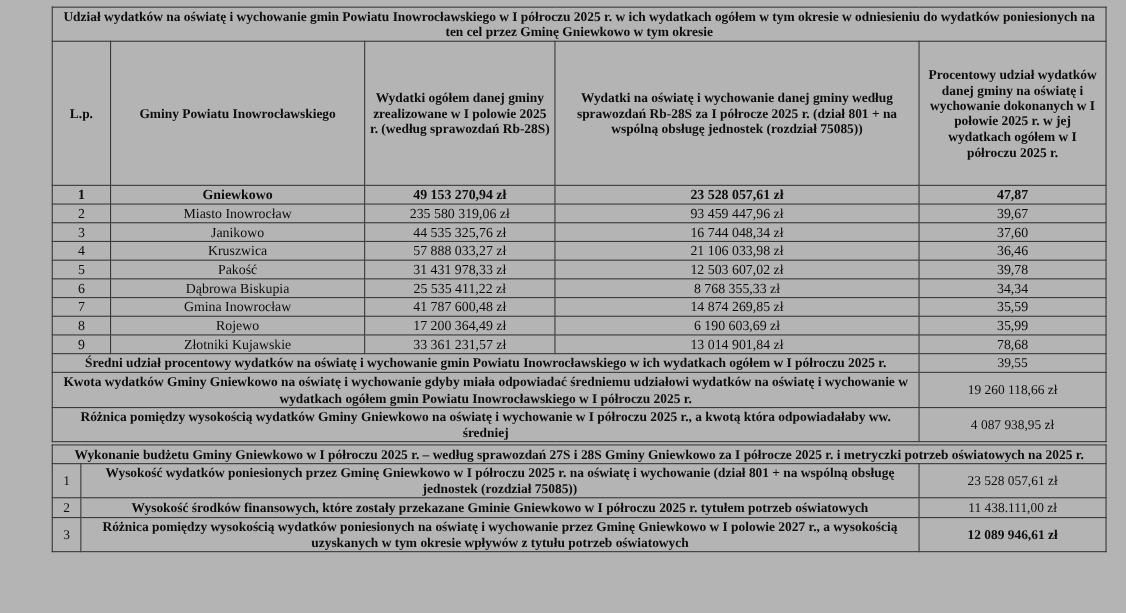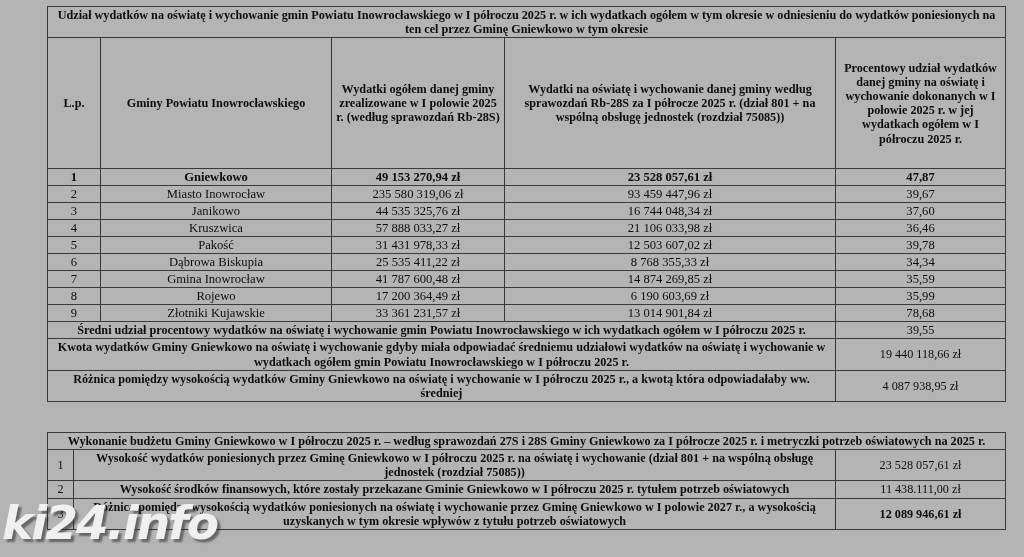--- a/index.html
+++ b/index.html
@@ -38,21 +38,21 @@
     background: #b4b4b4;
   }
 
   #table1 {
     left: 47px;
     top: 6px;
     width: 958px;
   }
   #table2 {
     left: 47px;
-    top: 432px;
+    top: 404px;
     width: 958px;
   }
 
   .title-cell {
     font-weight: bold;
     font-size: 12.6px;
     padding: 3px 12px 4px 12px;
     line-height: 1.22;
   }
 
@@ -202,21 +202,21 @@
         <td>13 014 901,84 zł</td>
         <td>78,68</td>
       </tr>
 
       <tr>
         <td class="sum-label" colspan="4">Średni udział procentowy wydatków na oświatę i wychowanie gmin Powiatu Inowrocławskiego w ich wydatkach ogółem w I półroczu 2025 r.</td>
         <td class="sum-val">39,55</td>
       </tr>
       <tr>
         <td class="sum-label" colspan="4">Kwota wydatków Gminy Gniewkowo na oświatę i wychowanie gdyby miała odpowiadać średniemu udziałowi wydatków na oświatę i wychowanie w wydatkach ogółem gmin Powiatu Inowrocławskiego w I półroczu 2025 r.</td>
-        <td class="sum-val">19 440 118,66 zł</td>
+        <td class="sum-val">19 260 118,66 zł</td>
       </tr>
       <tr>
         <td class="sum-label" colspan="4">Różnica pomiędzy wysokością wydatków Gminy Gniewkowo  na oświatę i wychowanie w I półroczu 2025 r., a kwotą która odpowiadałaby ww. średniej</td>
         <td class="sum-val">4 087 938,95 zł</td>
       </tr>
     </tbody>
   </table>
 
   <table id="table2" class="tbl">
     <colgroup>
@@ -239,15 +239,14 @@
         <td class="t2-val plain">11 438.111,00 zł</td>
       </tr>
       <tr>
         <td class="t2-num">3</td>
         <td class="t2-label">Różnica pomiędzy wysokością wydatków poniesionych na oświatę i wychowanie przez Gminę Gniewkowo w I polowie 2027 r., a wysokością uzyskanych w tym okresie wpływów z tytułu potrzeb oświatowych</td>
         <td class="t2-val">12 089 946,61 zł</td>
       </tr>
     </tbody>
   </table>
 
-  <div id="watermark">ki24.info</div>
 
 </div>
 
 </body></html>

